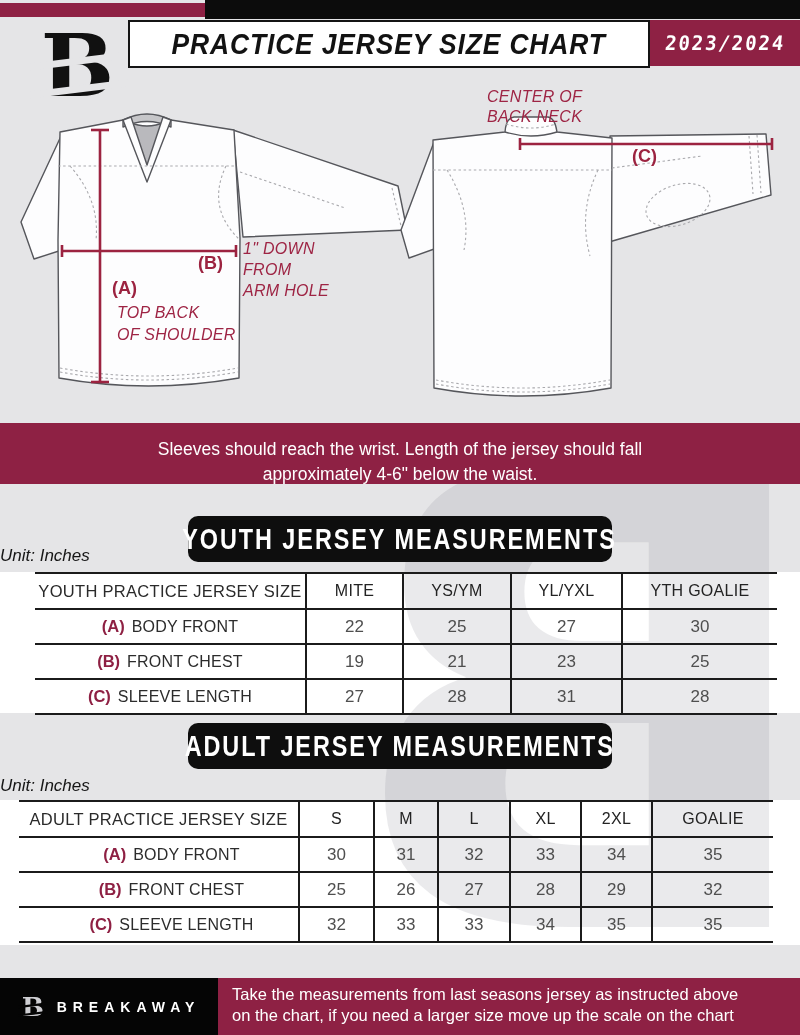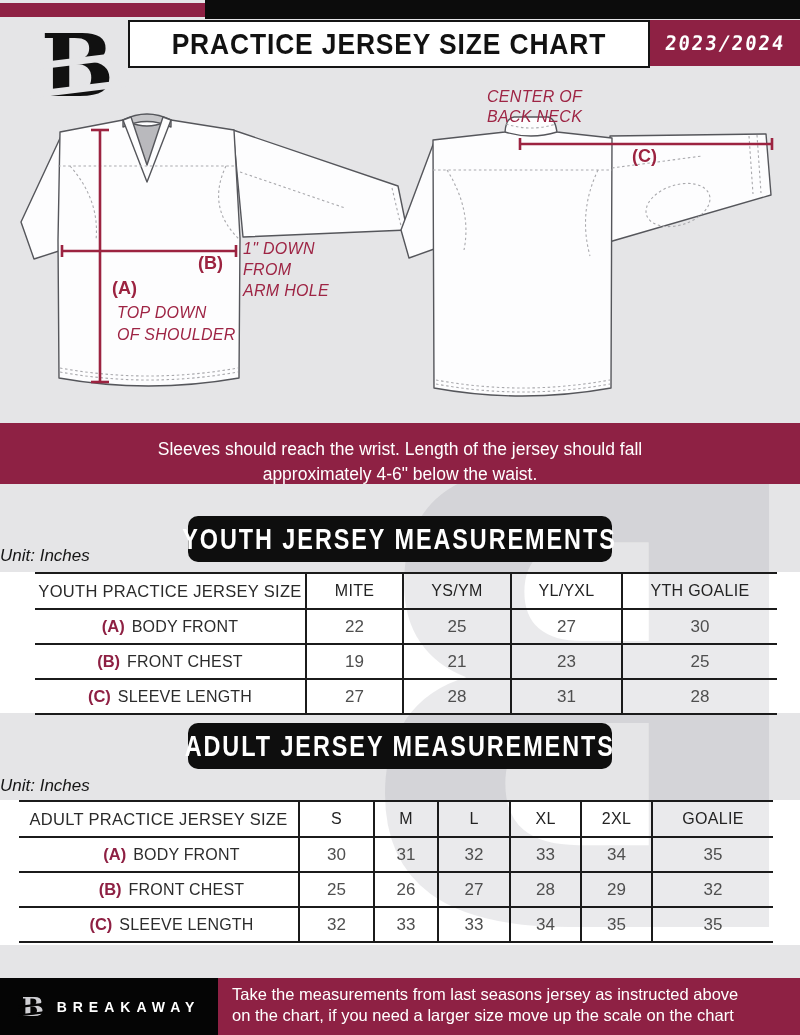--- a/index.html
+++ b/index.html
@@ -6,21 +6,21 @@
   .page{position:relative;width:800px;height:1035px;background:#e5e5e7;overflow:hidden;
         font-family:"Liberation Sans",sans-serif;color:#222;}
   .abs{position:absolute;}
   .c{z-index:2;}
   
   .bar-maroon{left:0;top:3px;width:205px;height:14px;background:#8e2144;}
   .bar-black{left:205px;top:0;width:595px;height:19px;background:#0c0c0c;}
   
   .logo-header{left:28px;top:22px;width:100px;height:90px;}
   .title-box{left:128px;top:20px;width:522px;height:48px;background:#fff;border:2.5px solid #141414;
-             box-sizing:border-box;display:flex;align-items:center;justify-content:center;}
+             box-sizing:border-box;display:flex;align-items:center;justify-content:center;font-style:italic;}
   .title-text{font-weight:bold;font-size:30px;letter-spacing:1px;color:#121212;
               transform:scaleX(.88);white-space:nowrap;}
   .year-box{left:650px;top:20px;width:150px;height:46px;background:#8e2144;
             display:flex;align-items:center;justify-content:center;}
   .year-text{font-family:"DejaVu Sans Mono",monospace;font-weight:bold;font-size:20px;color:#fff;
              letter-spacing:2px;transform:skewX(-6deg) scaleX(.95);white-space:nowrap;}
   
   .diagram{left:0;top:60px;}
   .dlabel{position:absolute;color:#9e2444;font-style:italic;font-size:16px;line-height:20px;
           letter-spacing:.3px;white-space:nowrap;z-index:2;}
@@ -159,21 +159,21 @@
   </div>
   <div class="dkey" style="left:632px;top:146px;">(C)</div>
   <div class="dkey" style="left:198px;top:253px;">(B)</div>
   <div class="dlabel" style="left:243px;top:238px;line-height:21px;">
     <div>1" DOWN</div>
     <div>FROM</div>
     <div>ARM HOLE</div>
   </div>
   <div class="dkey" style="left:112px;top:278px;">(A)</div>
   <div class="dlabel" style="left:117px;top:302px;line-height:22px;">
-    <div>TOP DOWN</div>
+    <div>TOP BACK</div>
     <div>OF SHOULDER</div>
   </div>
 
   <div class="abs c notice">
     <div>Sleeves should reach the wrist. Length of the jersey should fall</div>
     <div>approximately 4-6" below the waist.</div>
   </div>
 
   <div class="abs c section-banner banner-youth">
     <div class="banner-text">YOUTH JERSEY MEASUREMENTS</div>

